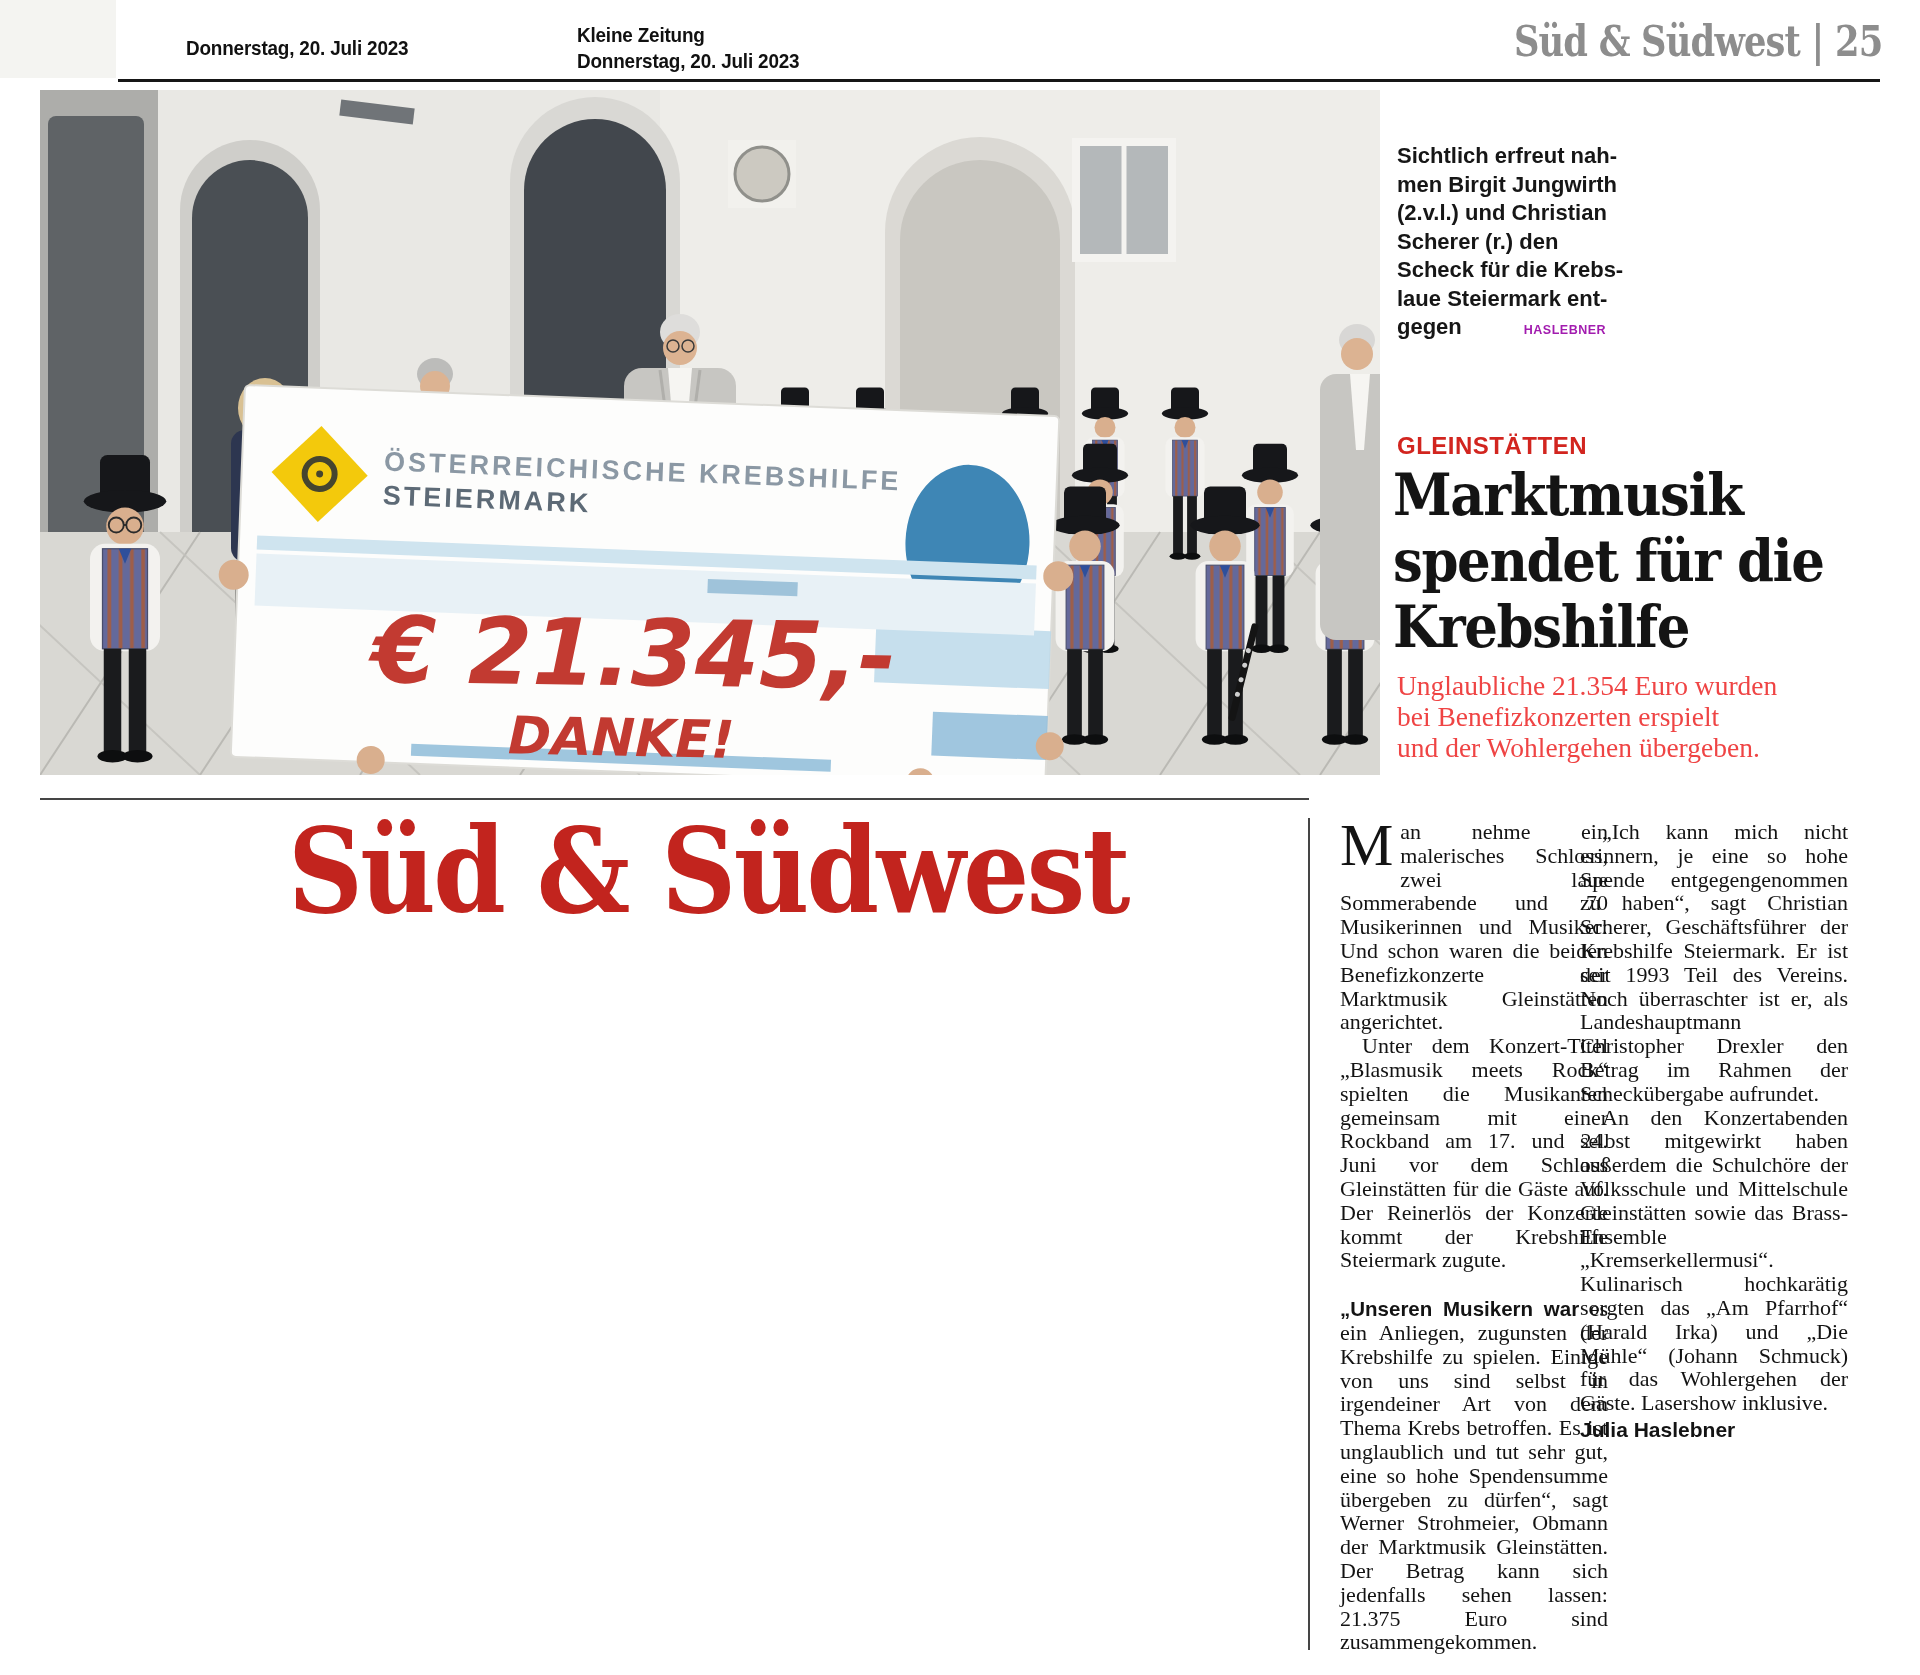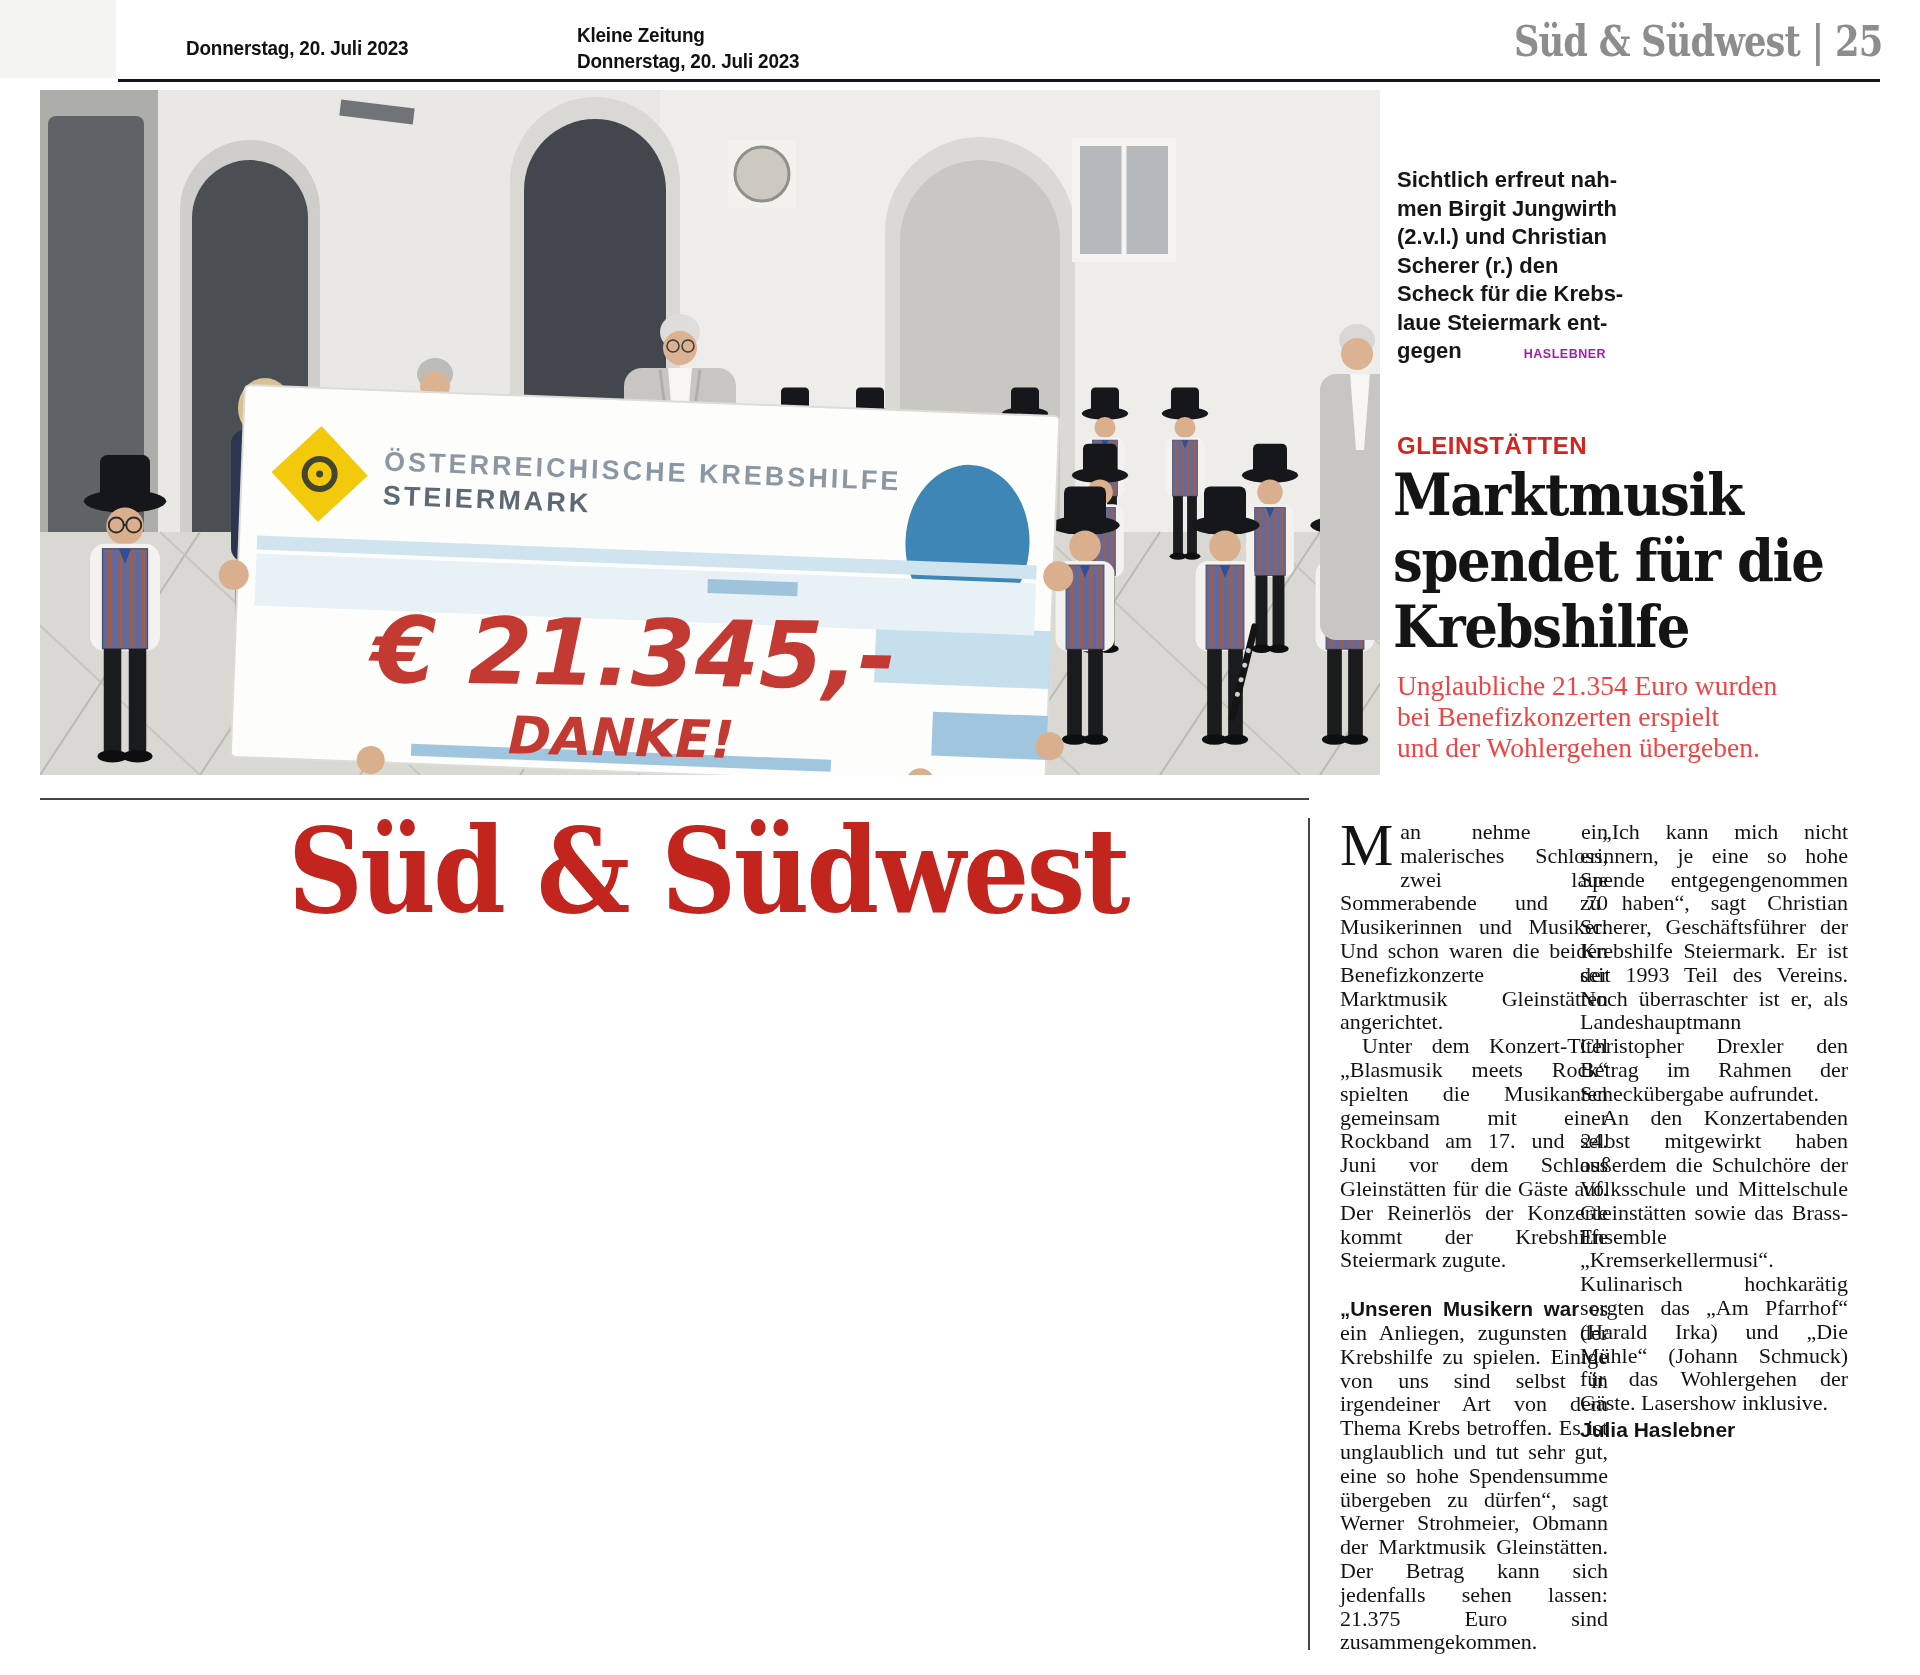--- a/index.html
+++ b/index.html
@@ -15,21 +15,21 @@
     transform:scaleX(.9);transform-origin:left top;letter-spacing:-.2px;white-space:nowrap;}
   .mast-right{position:absolute;right:38px;top:16px;font-family:"DejaVu Serif",serif;font-weight:bold;
     font-size:43px;color:#8d8d8d;transform:scaleX(.82);transform-origin:right top;
     letter-spacing:-1px;white-space:nowrap;}
   .header-rule{position:absolute;left:118px;width:1762px;top:79px;height:3px;background:#161616;}
   
   .photo{position:absolute;left:40px;top:90px;width:1340px;height:685px;background:#e8e7e3;overflow:hidden;}
   .photo svg{display:block;}
   
   .caption{position:absolute;left:1397px;top:142px;width:350px;font-weight:bold;
-    font-size:22px;line-height:28.5px;color:#161616;margin-top:24px;}
+    font-size:22px;line-height:28.5px;color:#161616;}
   .caption .cap-line{white-space:nowrap;}
   .cap-last{display:flex;align-items:baseline;}
   .cap-credit{font-size:12.5px;letter-spacing:.5px;margin-left:62px;color:#a21caf;}
   
   .kicker{position:absolute;left:1397px;top:432px;font-weight:bold;font-size:24px;
     letter-spacing:.5px;color:#d2251f;white-space:nowrap;}
   .headline{position:absolute;left:1393px;top:462px;font-family:"DejaVu Serif",serif;font-weight:bold;
     font-size:57px;line-height:66px;color:#141414;letter-spacing:-1.5px;
     transform:scaleX(.93);transform-origin:left top;white-space:nowrap;}
   .subhead{position:absolute;left:1397px;top:670px;font-family:"Liberation Serif",serif;

